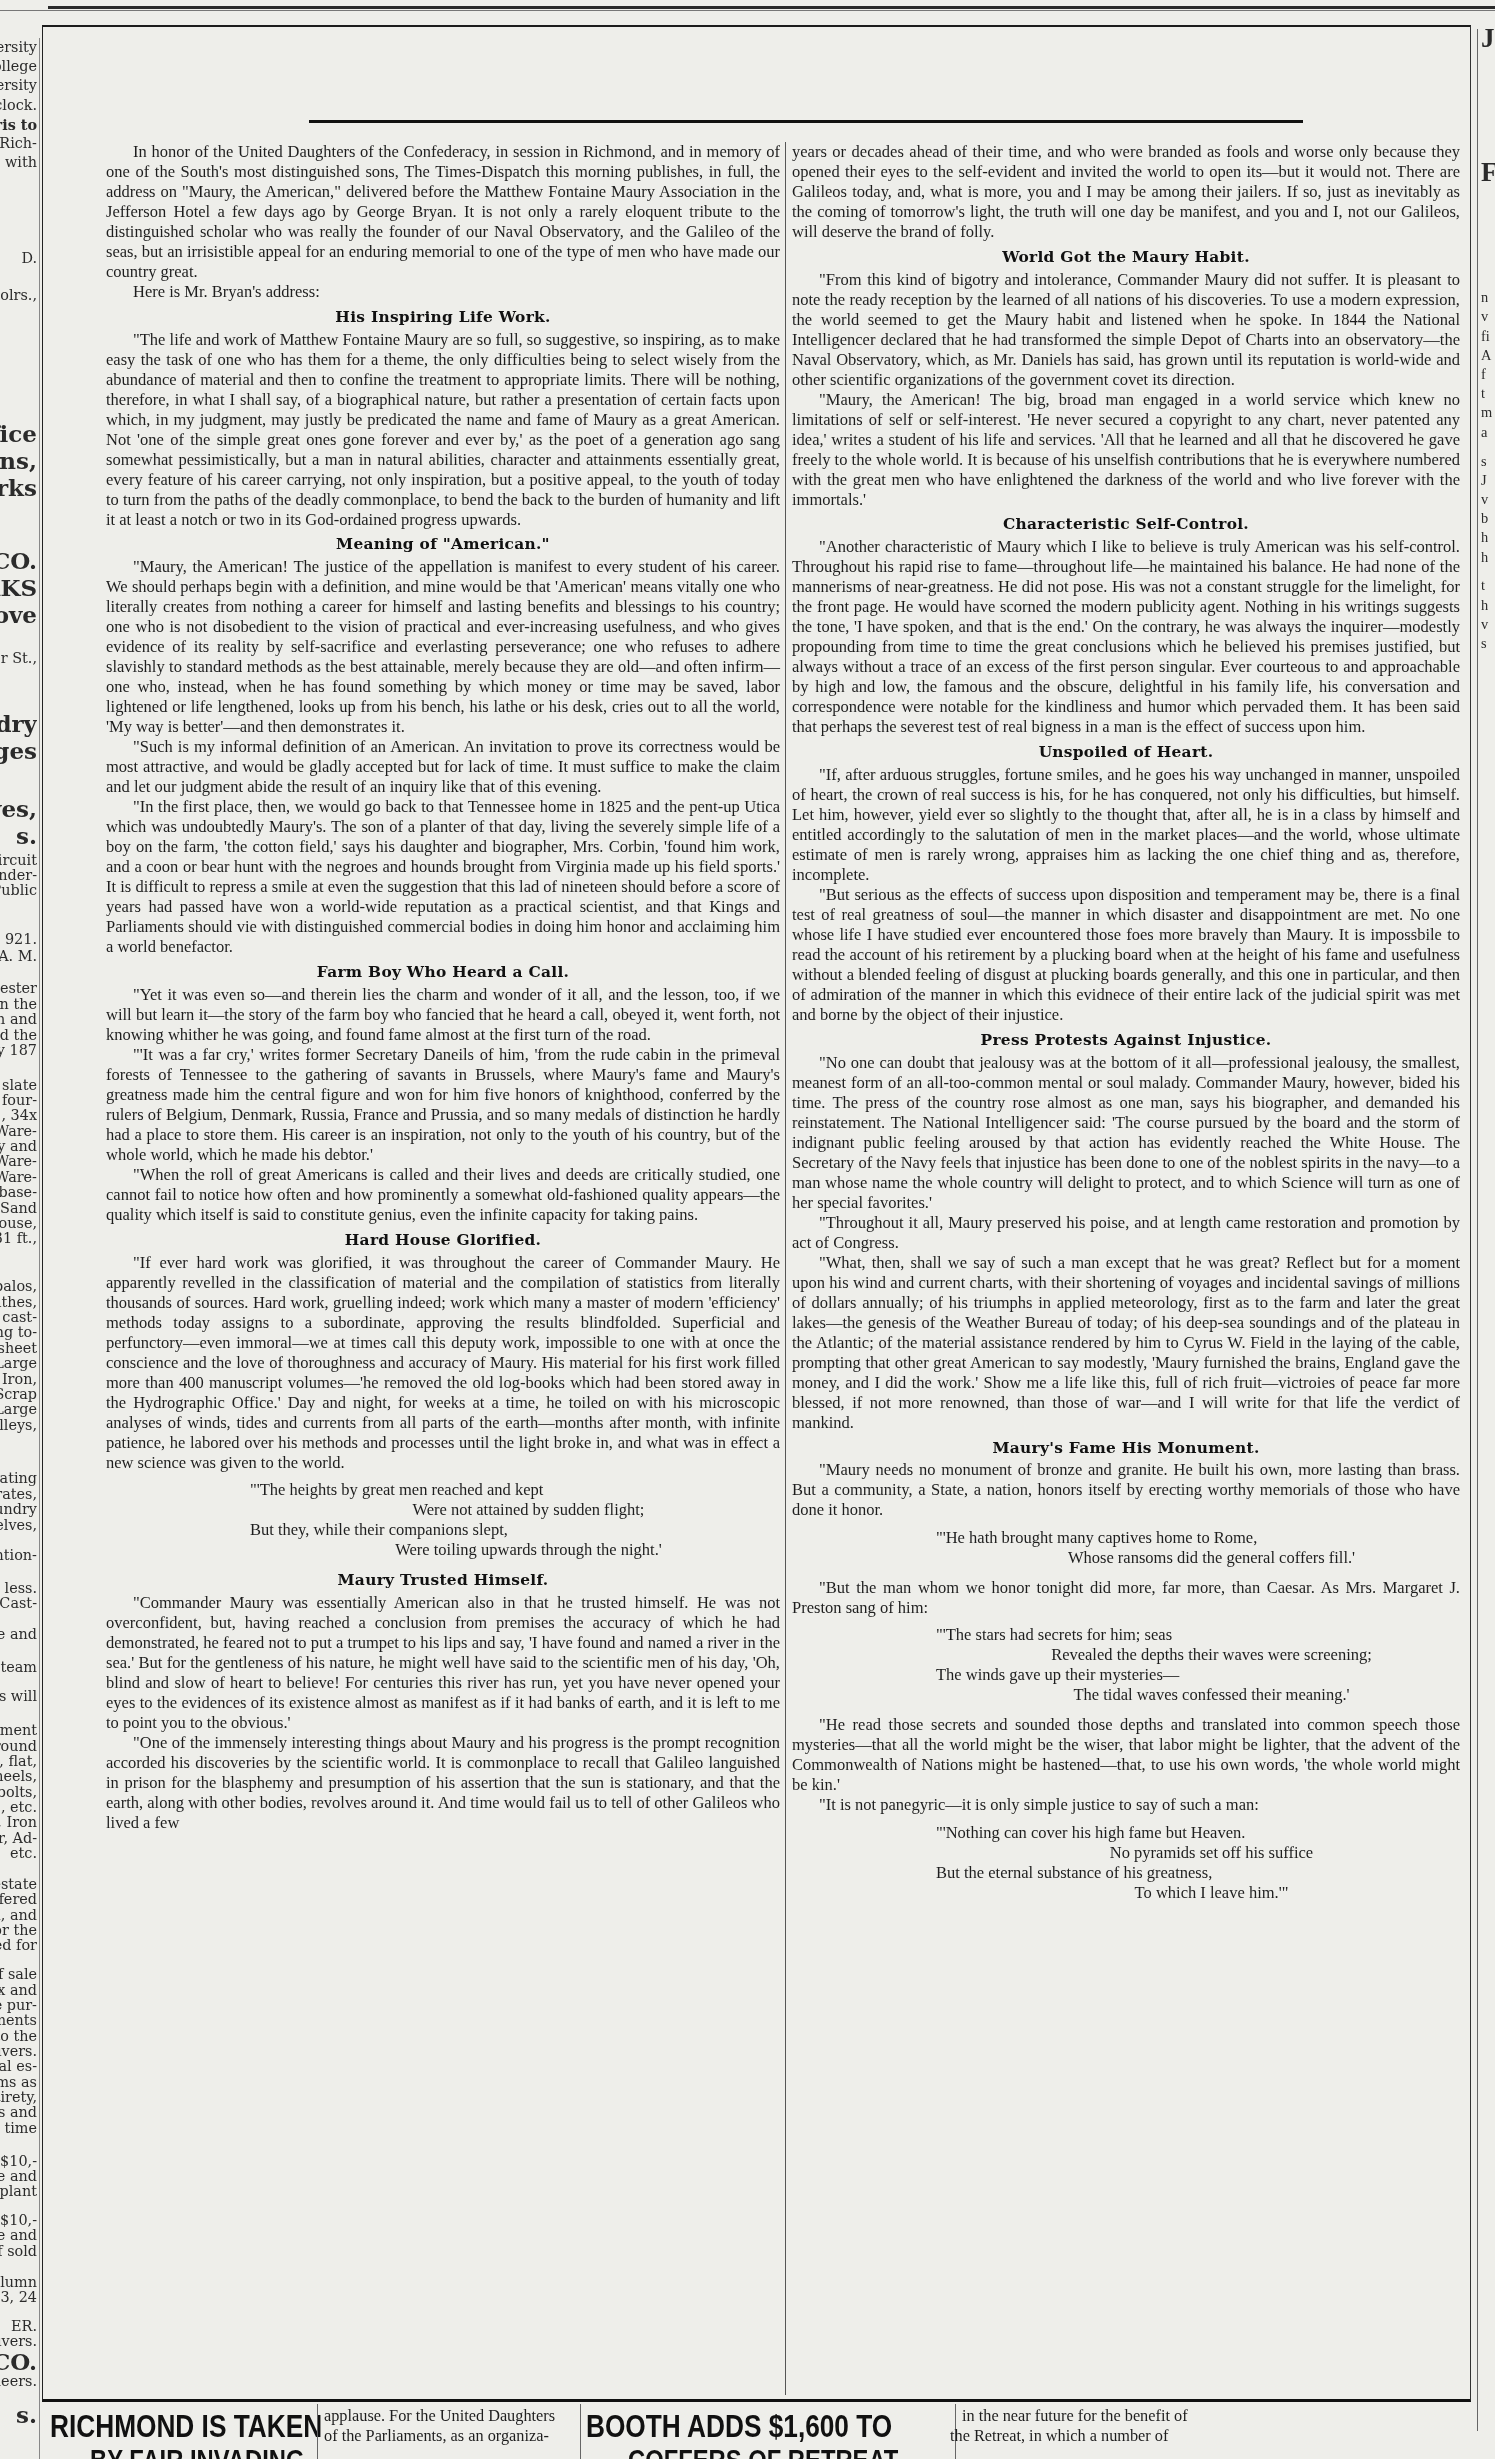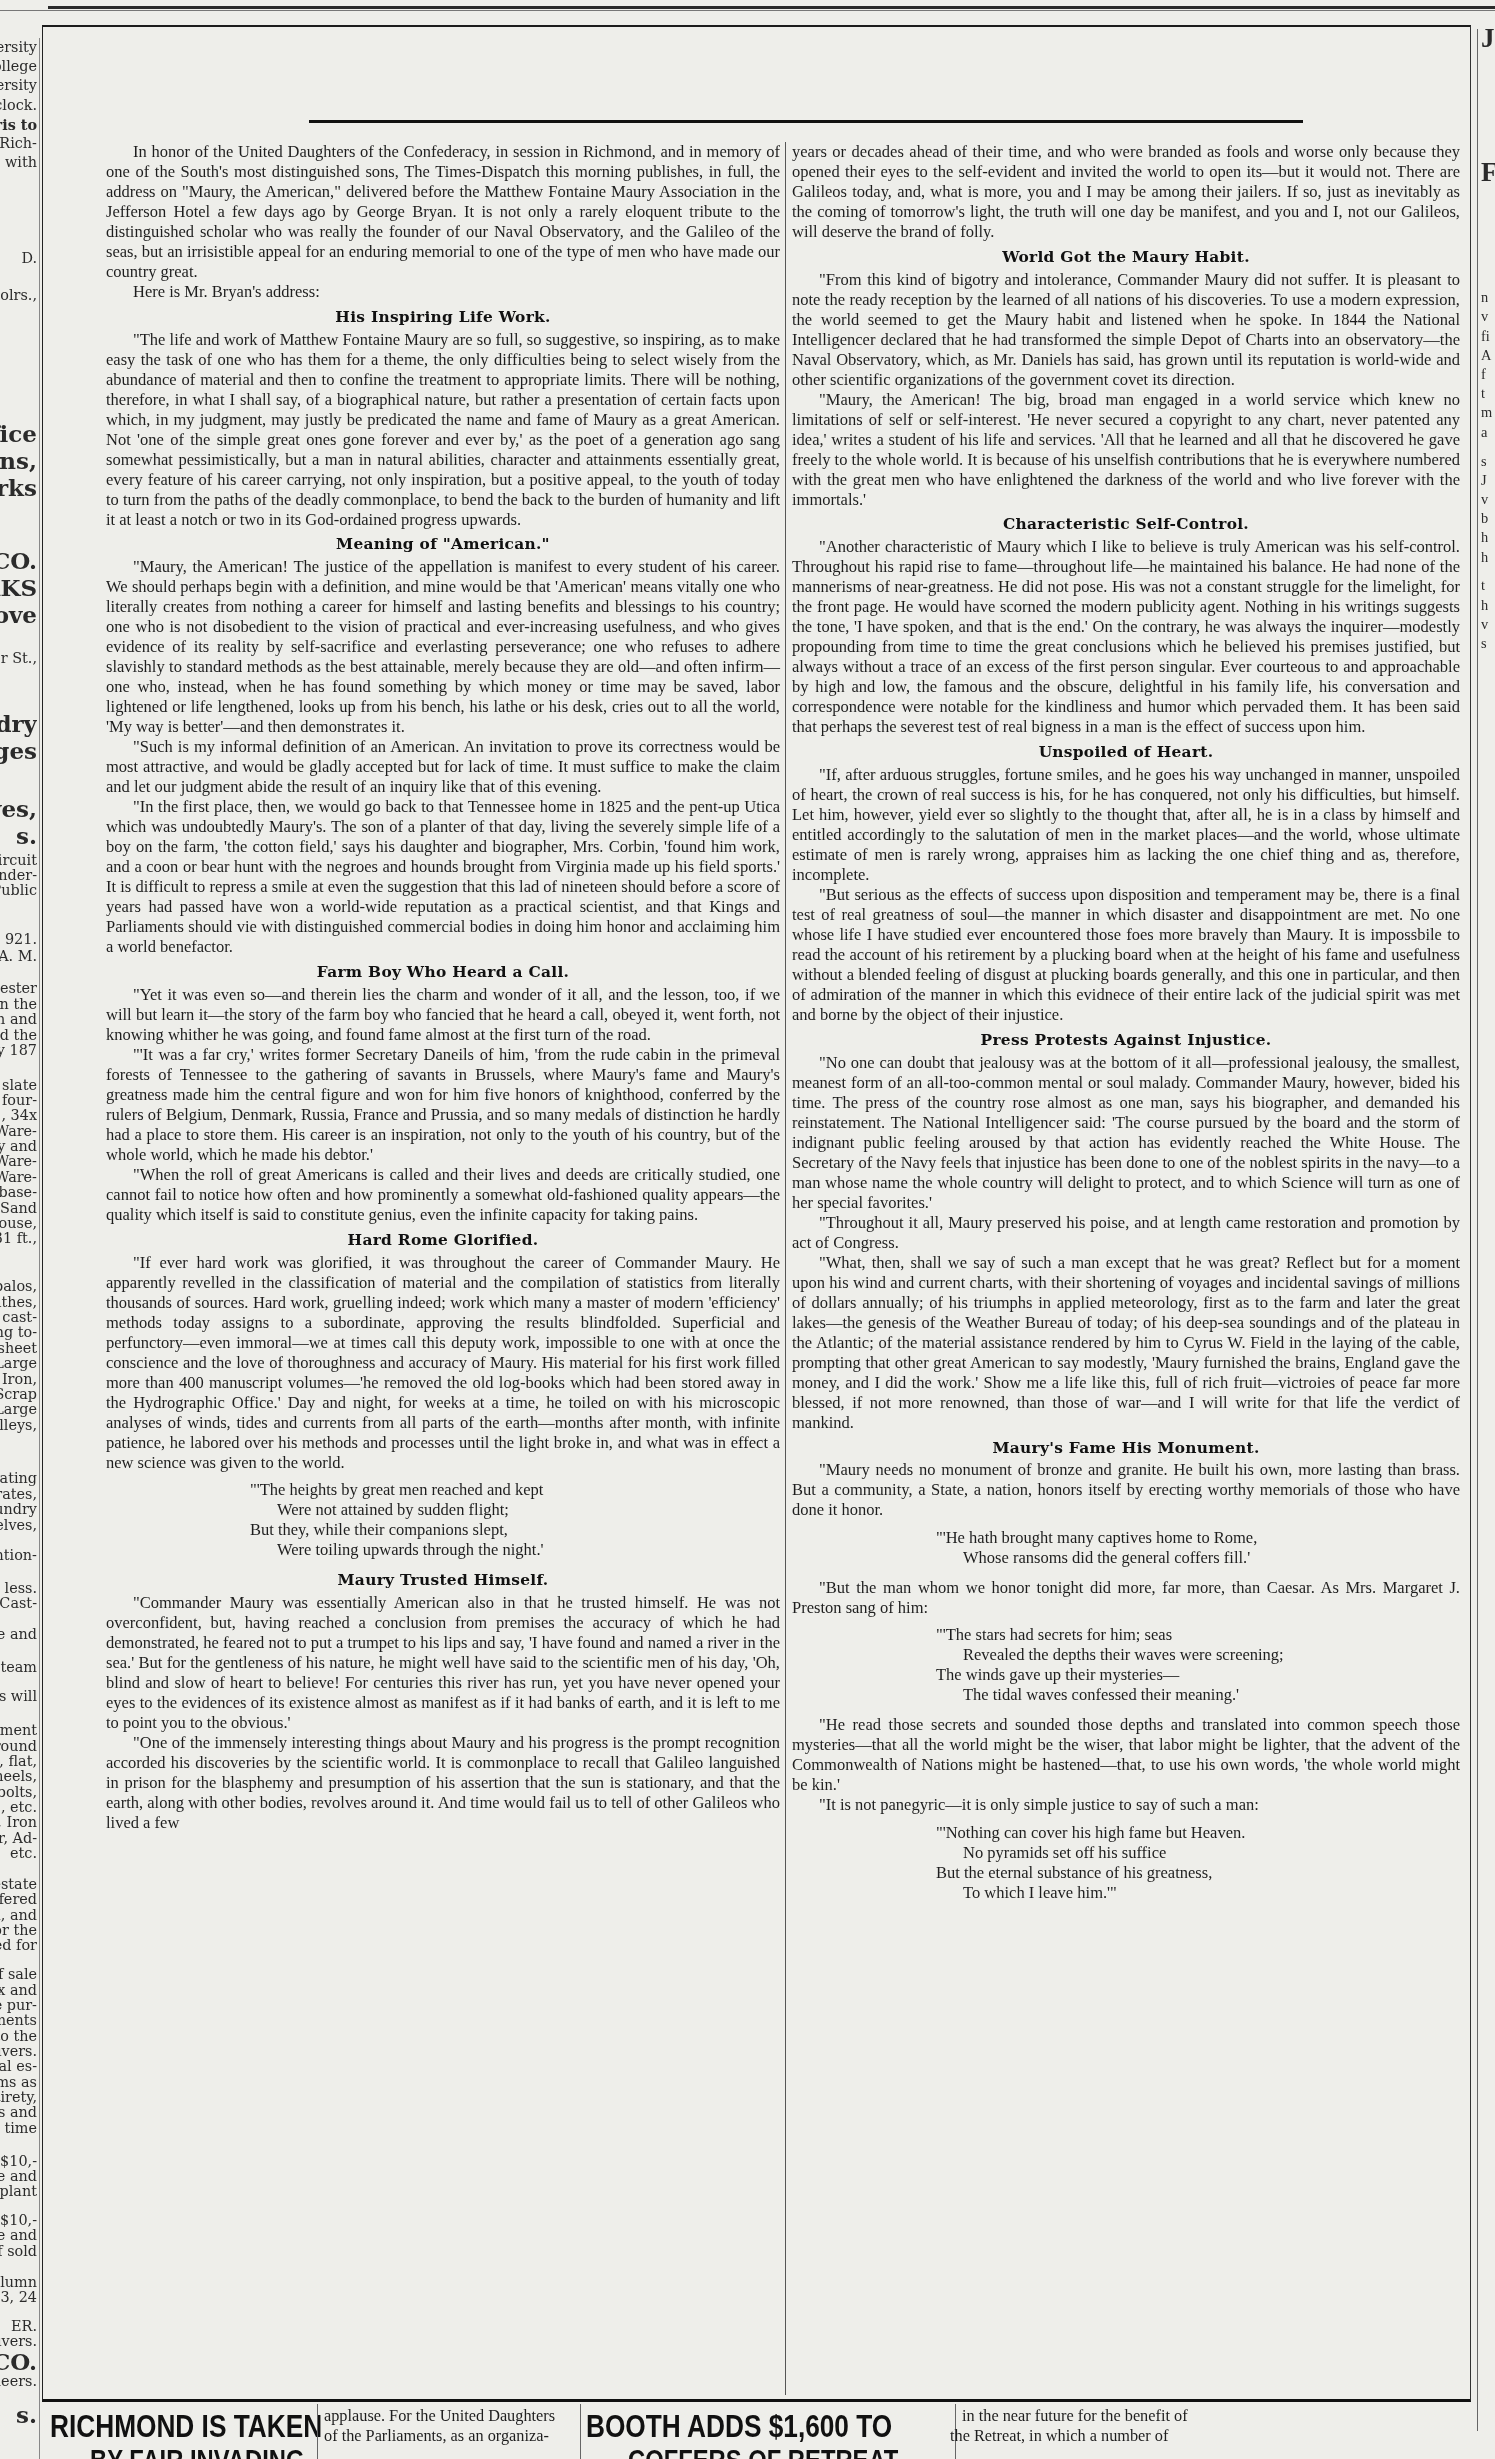--- a/index.html
+++ b/index.html
@@ -40,21 +40,21 @@
   .col-left { left: 63px; width: 674px; }
   .col-right { left: 749px; width: 668px; }
   .col-divider { position: absolute; left: 742px; top: 115px; width: 1px; height: 2253px; background: #555; }
   .col p { margin: 0; text-indent: 27px; }
   .col h3 {
     margin: 4.8px 0 2.9px; text-align: center; font-size: 15.4px; line-height: 20px;
     font-weight: bold; font-family: "DejaVu Serif", serif; letter-spacing: 0.3px; color: #111;
   }
   .poem { margin: 7.7px 0 9.6px; padding-left: 144px; text-align: left; }
   .poem div { white-space: nowrap; }
-  .poem .in { padding-left: 27px; }
+  .poem .in { padding-left: 27px; text-align: center; }
 
   
   .below { position: absolute; top: 2404px; left: 42px; width: 1454px; height: 56px; overflow: hidden; }
   .below .hd { position: absolute; top: 3.8px; font-family: "Liberation Sans", "DejaVu Sans", sans-serif; font-weight: bold; font-size: 32px; line-height: 37px; transform: scaleX(0.82); transform-origin: left top; white-space: nowrap; color: #111; }
   .below .hd2 { position: absolute; top: 40px; font-family: "Liberation Sans", sans-serif; font-weight: bold; font-size: 29px; white-space: nowrap; transform: scaleX(0.82); transform-origin: left top; color: #111; }
   .below .txt { position: absolute; top: 1.9px; font-size: 16.3px; line-height: 20px; white-space: nowrap; }
   .below .vdiv { position: absolute; top: 0; width: 1px; height: 56px; background: #666; }
 </style>
 </head>
 <body>
@@ -173,21 +173,21 @@
       <h3>His Inspiring Life Work.</h3>
       <p>"The life and work of Matthew Fontaine Maury are so full, so suggestive, so inspiring, as to make easy the task of one who has them for a theme, the only difficulties being to select wisely from the abundance of material and then to confine the treatment to appropriate limits. There will be nothing, therefore, in what I shall say, of a biographical nature, but rather a presentation of certain facts upon which, in my judgment, may justly be predicated the name and fame of Maury as a great American. Not 'one of the simple great ones gone forever and ever by,' as the poet of a generation ago sang somewhat pessimistically, but a man in natural abilities, character and attainments essentially great, every feature of his career carrying, not only inspiration, but a positive appeal, to the youth of today to turn from the paths of the deadly commonplace, to bend the back to the burden of humanity and lift it at least a notch or two in its God-ordained progress upwards.</p>
       <h3>Meaning of "American."</h3>
       <p>"Maury, the American! The justice of the appellation is manifest to every student of his career. We should perhaps begin with a definition, and mine would be that 'American' means vitally one who literally creates from nothing a career for himself and lasting benefits and blessings to his country; one who is not disobedient to the vision of practical and ever-increasing usefulness, and who gives evidence of its reality by self-sacrifice and everlasting perseverance; one who refuses to adhere slavishly to standard methods as the best attainable, merely because they are old—and often infirm—one who, instead, when he has found something by which money or time may be saved, labor lightened or life lengthened, looks up from his bench, his lathe or his desk, cries out to all the world, 'My way is better'—and then demonstrates it.</p>
       <p>"Such is my informal definition of an American. An invitation to prove its correctness would be most attractive, and would be gladly accepted but for lack of time. It must suffice to make the claim and let our judgment abide the result of an inquiry like that of this evening.</p>
       <p>"In the first place, then, we would go back to that Tennessee home in 1825 and the pent-up Utica which was undoubtedly Maury's. The son of a planter of that day, living the severely simple life of a boy on the farm, 'the cotton field,' says his daughter and biographer, Mrs. Corbin, 'found him work, and a coon or bear hunt with the negroes and hounds brought from Virginia made up his field sports.' It is difficult to repress a smile at even the suggestion that this lad of nineteen should before a score of years had passed have won a world-wide reputation as a practical scientist, and that Kings and Parliaments should vie with distinguished commercial bodies in doing him honor and acclaiming him a world benefactor.</p>
       <h3>Farm Boy Who Heard a Call.</h3>
       <p>"Yet it was even so—and therein lies the charm and wonder of it all, and the lesson, too, if we will but learn it—the story of the farm boy who fancied that he heard a call, obeyed it, went forth, not knowing whither he was going, and found fame almost at the first turn of the road.</p>
       <p>"'It was a far cry,' writes former Secretary Daneils of him, 'from the rude cabin in the primeval forests of Tennessee to the gathering of savants in Brussels, where Maury's fame and Maury's greatness made him the central figure and won for him five honors of knighthood, conferred by the rulers of Belgium, Denmark, Russia, France and Prussia, and so many medals of distinction he hardly had a place to store them. His career is an inspiration, not only to the youth of his country, but of the whole world, which he made his debtor.'</p>
       <p>"When the roll of great Americans is called and their lives and deeds are critically studied, one cannot fail to notice how often and how prominently a somewhat old-fashioned quality appears—the quality which itself is said to constitute genius, even the infinite capacity for taking pains.</p>
-      <h3>Hard Rome Glorified.</h3>
+      <h3>Hard House Glorified.</h3>
       <p>"If ever hard work was glorified, it was throughout the career of Commander Maury. He apparently revelled in the classification of material and the compilation of statistics from literally thousands of sources. Hard work, gruelling indeed; work which many a master of modern 'efficiency' methods today assigns to a subordinate, approving the results blindfolded. Superficial and perfunctory—even immoral—we at times call this deputy work, impossible to one with at once the conscience and the love of thoroughness and accuracy of Maury. His material for his first work filled more than 400 manuscript volumes—'he removed the old log-books which had been stored away in the Hydrographic Office.' Day and night, for weeks at a time, he toiled on with his microscopic analyses of winds, tides and currents from all parts of the earth—months after month, with infinite patience, he labored over his methods and processes until the light broke in, and what was in effect a new science was given to the world.</p>
       <div class="poem">
         <div>"'The heights by great men reached and kept</div>
         <div class="in">Were not attained by sudden flight;</div>
         <div>But they, while their companions slept,</div>
         <div class="in">Were toiling upwards through the night.'</div>
       </div>
       <h3>Maury Trusted Himself.</h3>
       <p>"Commander Maury was essentially American also in that he trusted himself. He was not overconfident, but, having reached a conclusion from premises the accuracy of which he had demonstrated, he feared not to put a trumpet to his lips and say, 'I have found and named a river in the sea.' But for the gentleness of his nature, he might well have said to the scientific men of his day, 'Oh, blind and slow of heart to believe! For centuries this river has run, yet you have never opened your eyes to the evidences of its existence almost as manifest as if it had banks of earth, and it is left to me to point you to the obvious.'</p>
       <p>"One of the immensely interesting things about Maury and his progress is the prompt recognition accorded his discoveries by the scientific world. It is commonplace to recall that Galileo languished in prison for the blasphemy and presumption of his assertion that the sun is stationary, and that the earth, along with other bodies, revolves around it. And time would fail us to tell of other Galileos who lived a few</p>

